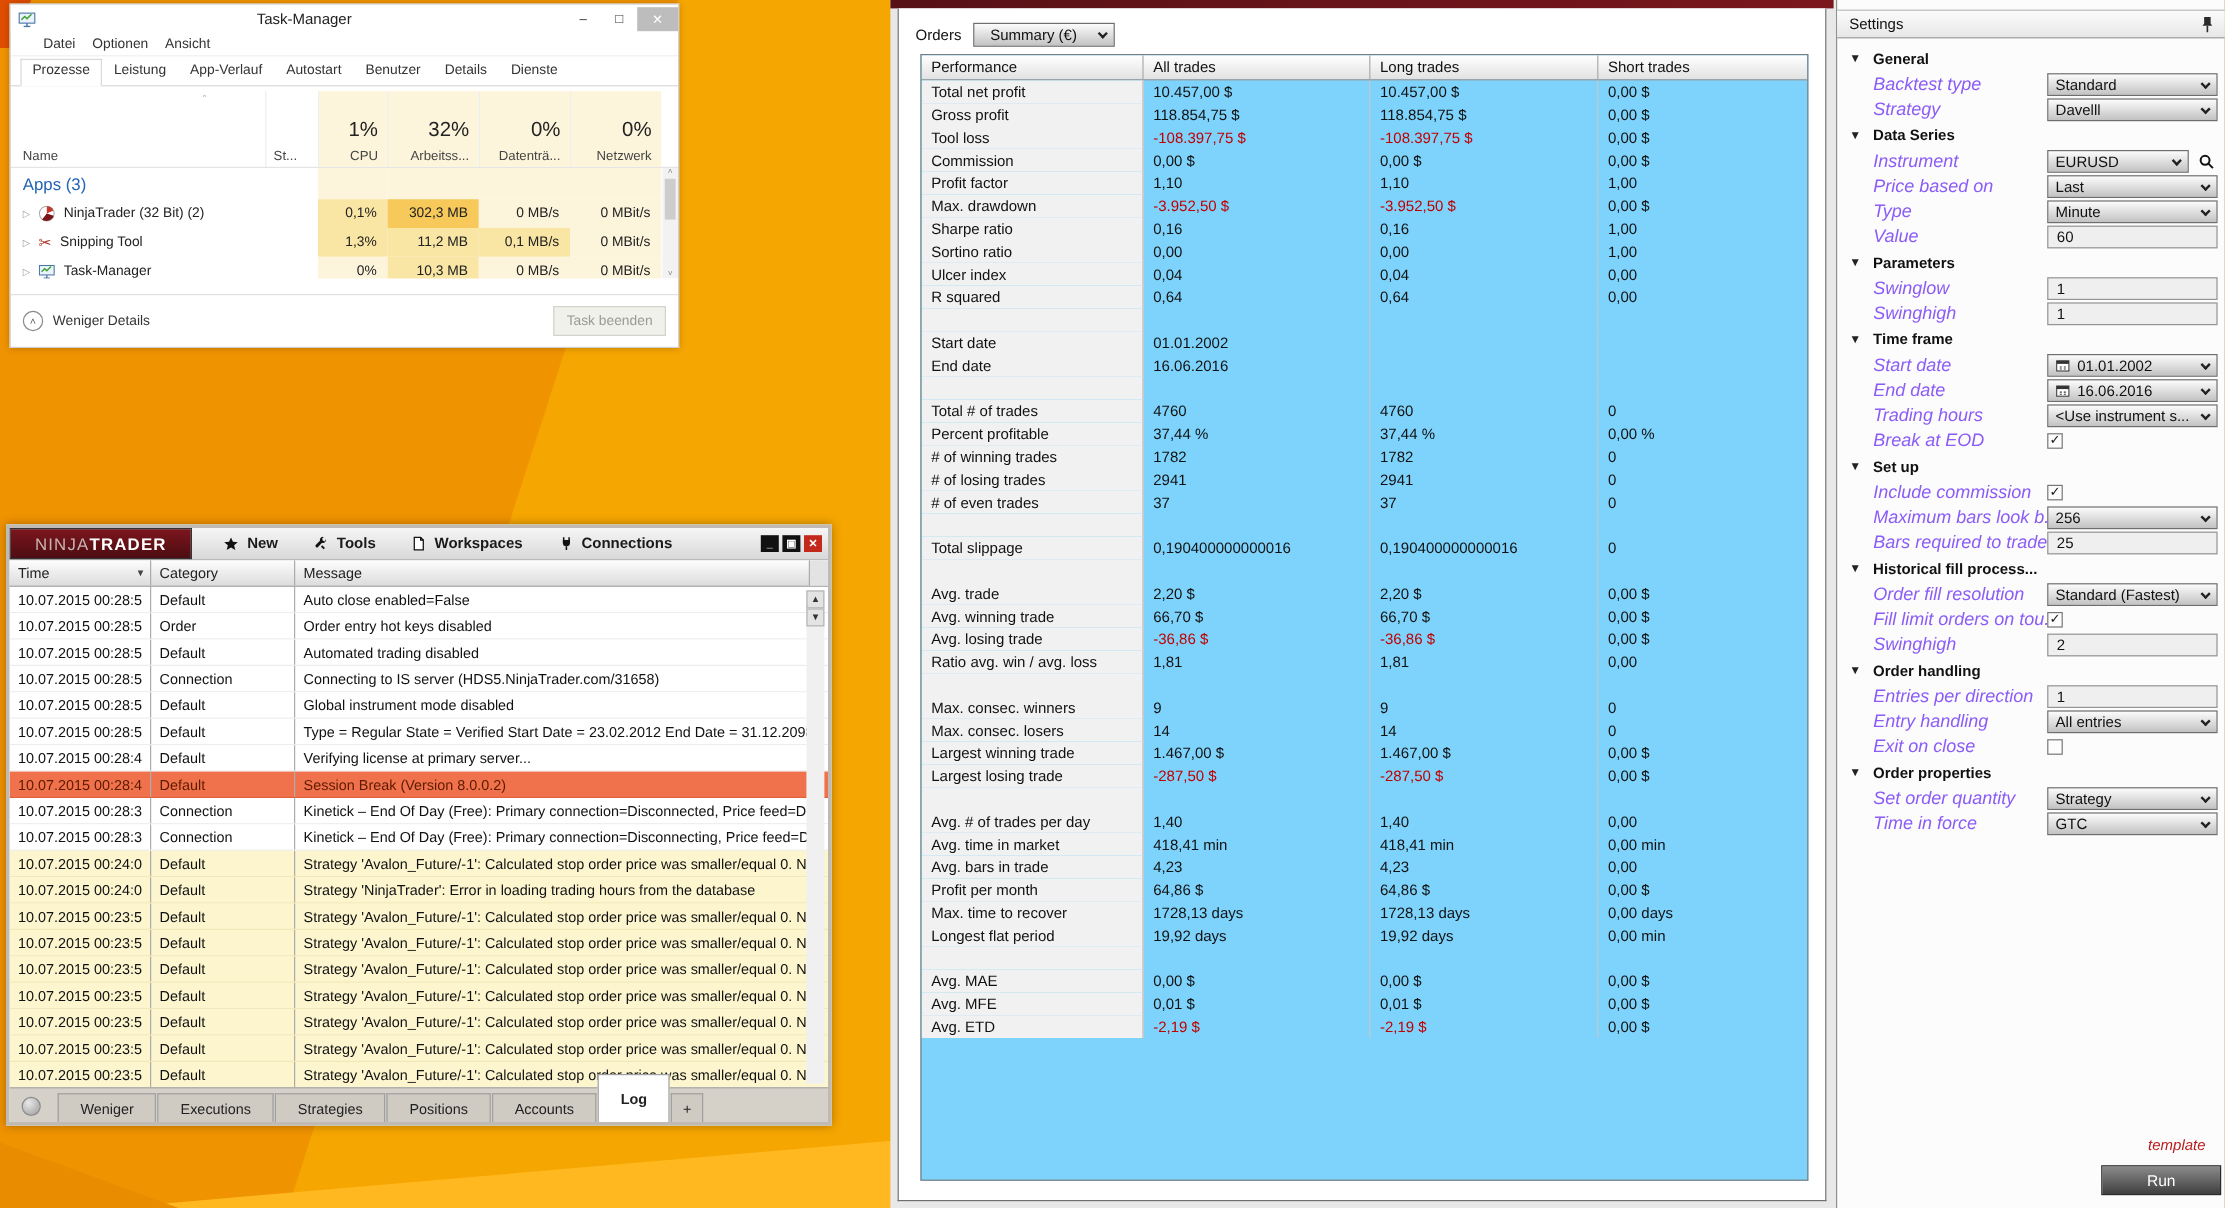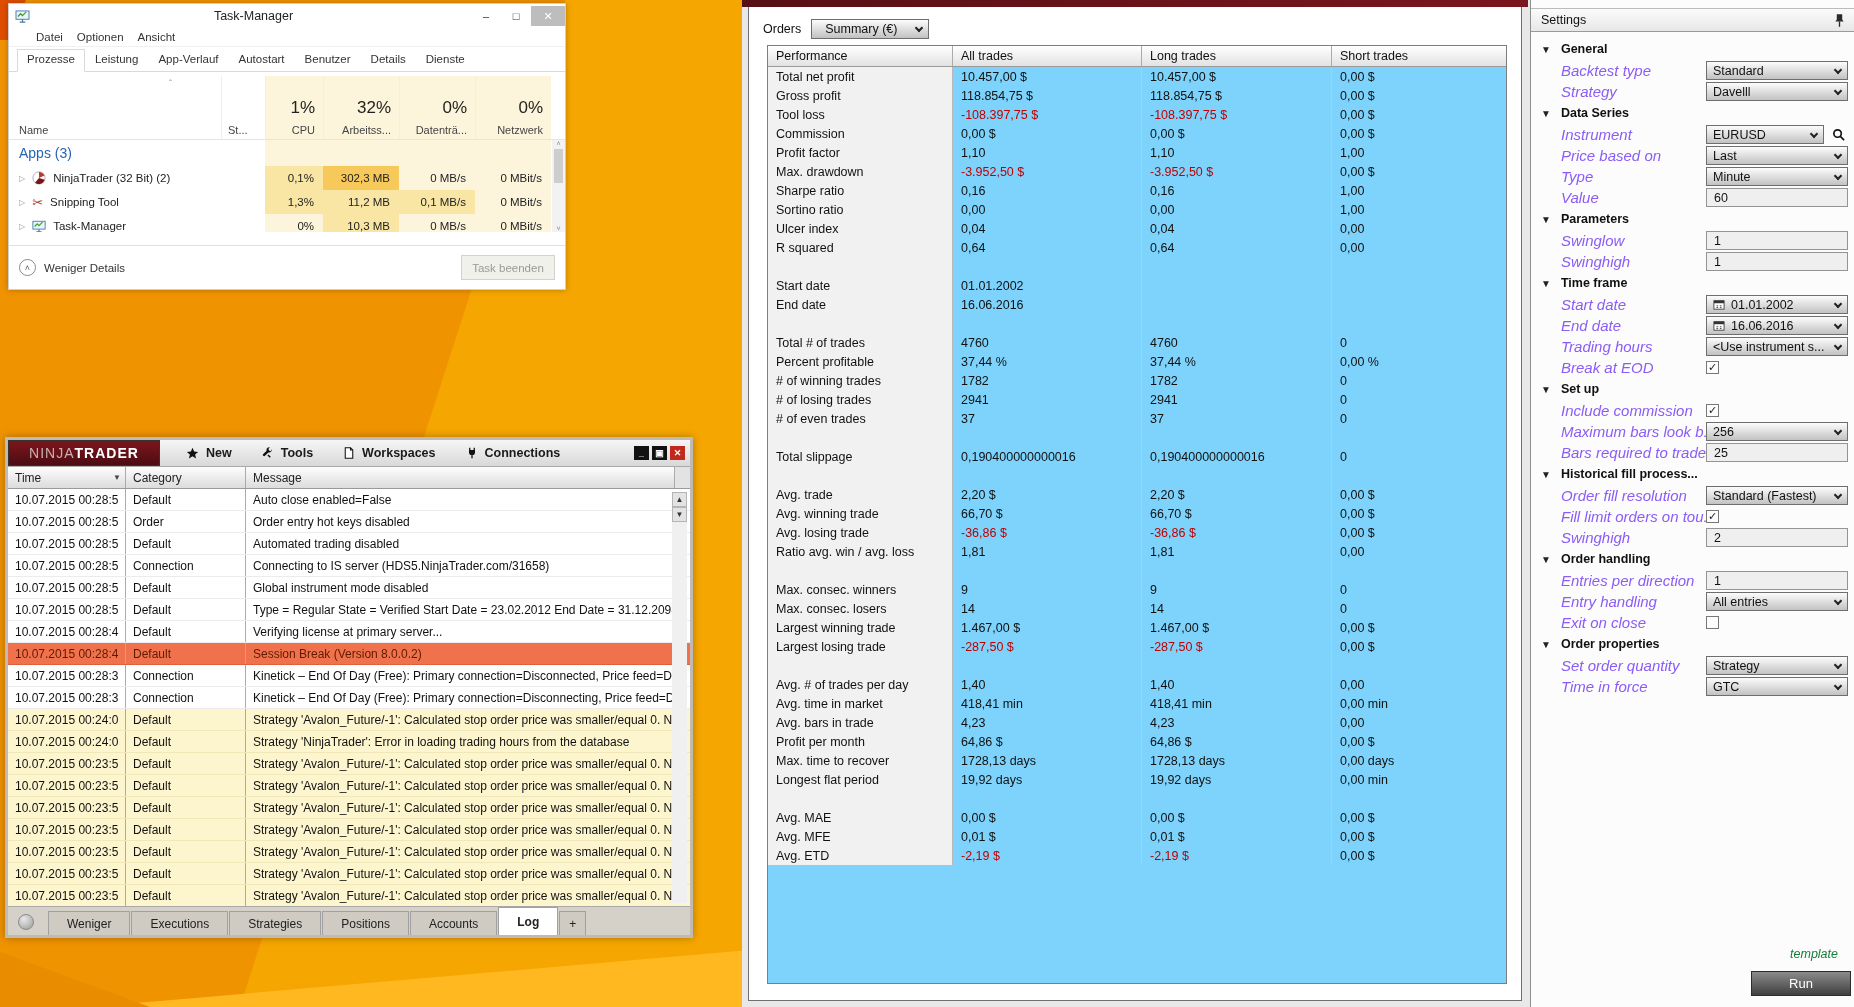--- a/index.html
+++ b/index.html
@@ -66,21 +66,21 @@
   .log-row.warn{background:#FCF5CE;border-bottom:1px solid #f0e8b8;}
   .log-row.session{background:#F0724C;border-bottom:1px solid #e0603c;}
   .log-row.session .lc{color:#5e1a00;}
   .lc{display:flex;align-items:center;padding-left:7px;font-size:12px;color:#111;white-space:nowrap;overflow:hidden;}
   .lc.t,.lc.c{border-right:1px solid #ababab;}
   .log-scroll{position:absolute;right:3px;top:52px;width:15px;bottom:32px;background:#F0F0F0;display:flex;flex-direction:column;align-items:center;font-size:8px;color:#333;}
   .log-arr{width:15px;height:15px;background:#E3E3E3;border:1px solid #b5b5b5;display:flex;align-items:center;justify-content:center;}
   .nt-tabbar{position:absolute;left:0;right:0;bottom:0;height:29px;background:#D5D1C9;border-top:1px solid #a9a9a9;display:flex;align-items:flex-end;padding-left:10px;}
   .nt-status{width:16px;height:16px;border-radius:50%;background:radial-gradient(circle at 35% 30%,#e8e8e8,#9a9a9a);border:1px solid #8a8a8a;margin:0 14px 5px 0;}
   .nt-tab{height:24px;display:flex;align-items:center;padding:0 18px;font-size:12px;color:#222;background:#CFCBC2;border:1px solid #a0a0a0;border-bottom:none;margin-right:1px;}
-  .nt-tab.active{background:#fff;height:28px;font-weight:bold;position:relative;z-index:2;}
+  .nt-tab.active{background:#fff;height:40px;font-weight:bold;position:relative;z-index:2;}
   .nt-tab.plus{padding:0 9px;}
 
   
   #bt{position:absolute;left:742px;top:0;width:1112px;height:1007px;background:#E8E8E8;}
   .bt-sliver{position:absolute;left:0;top:0;width:786px;height:7px;background:linear-gradient(90deg,#561016,#7b161d);}
   #sum{position:absolute;left:6px;top:7px;width:774px;height:994px;background:#fff;border:1px solid #6f6f6f;border-top:none;}
   .sum-displayrow{display:flex;align-items:center;gap:10px;margin:12px 0 0 14px;}
   .sum-display-label{font-size:12.5px;color:#111;}
   .dd{display:flex;align-items:center;height:20px;background:linear-gradient(#fcfcfc,#c2c2c2);border:1px solid #6e6e6e;padding:0 6px;font-size:12.5px;color:#111;}
   .chev{width:6px;height:6px;border-right:2px solid #222;border-bottom:2px solid #222;transform:rotate(45deg);margin-left:auto;margin-bottom:2px;flex:none;}
@@ -104,21 +104,21 @@
   .set-group-label{font-size:12.5px;font-weight:bold;color:#111;}
   .set-row{display:flex;align-items:center;height:21px;padding-left:30px;}
   .set-label{width:145px;font-size:15px;color:#8b5cf6;white-space:nowrap;overflow:hidden;flex:none;font-style:italic;}
   .set-ctrl{width:142px;display:flex;align-items:center;flex:none;}
   .set-ctrl .dd{width:100%;height:19px;}
   .num{width:100%;height:19px;background:#EFEFEF;border:1px solid #949494;padding:0 7px;font-size:12.5px;color:#111;display:flex;align-items:center;}
   .cb{width:13px;height:13px;border:1px solid #777;background:#FDFDFD;font-size:11px;line-height:11px;text-align:center;color:#1a1a1a;}
   .dd.narrow{width:118px;}
   .search-btn{margin-left:8px;display:flex;align-items:center;}
   .cal{margin-right:6px;display:flex;align-items:center;}
-  .tpl-link{position:absolute;right:16px;top:947px;font-size:12.5px;font-style:italic;color:#15803d;}
+  .tpl-link{position:absolute;right:16px;top:947px;font-size:12.5px;font-style:italic;color:#b91c1c;}
   .run-btn{position:absolute;right:3px;top:971px;width:100px;height:25px;background:linear-gradient(#8b8b8b,#3f3f3f);border:1px solid #2c2c2c;color:#fff;font-size:13px;display:flex;align-items:center;justify-content:center;}
 </style>
 </head>
 <body>
 
 <div class="desktop">
   <div class="shape bg-dark"></div>
   <div class="shape bg-light"></div>
   <div class="shape bg-dk2"></div>
   <div class="shape bg-red"></div>

